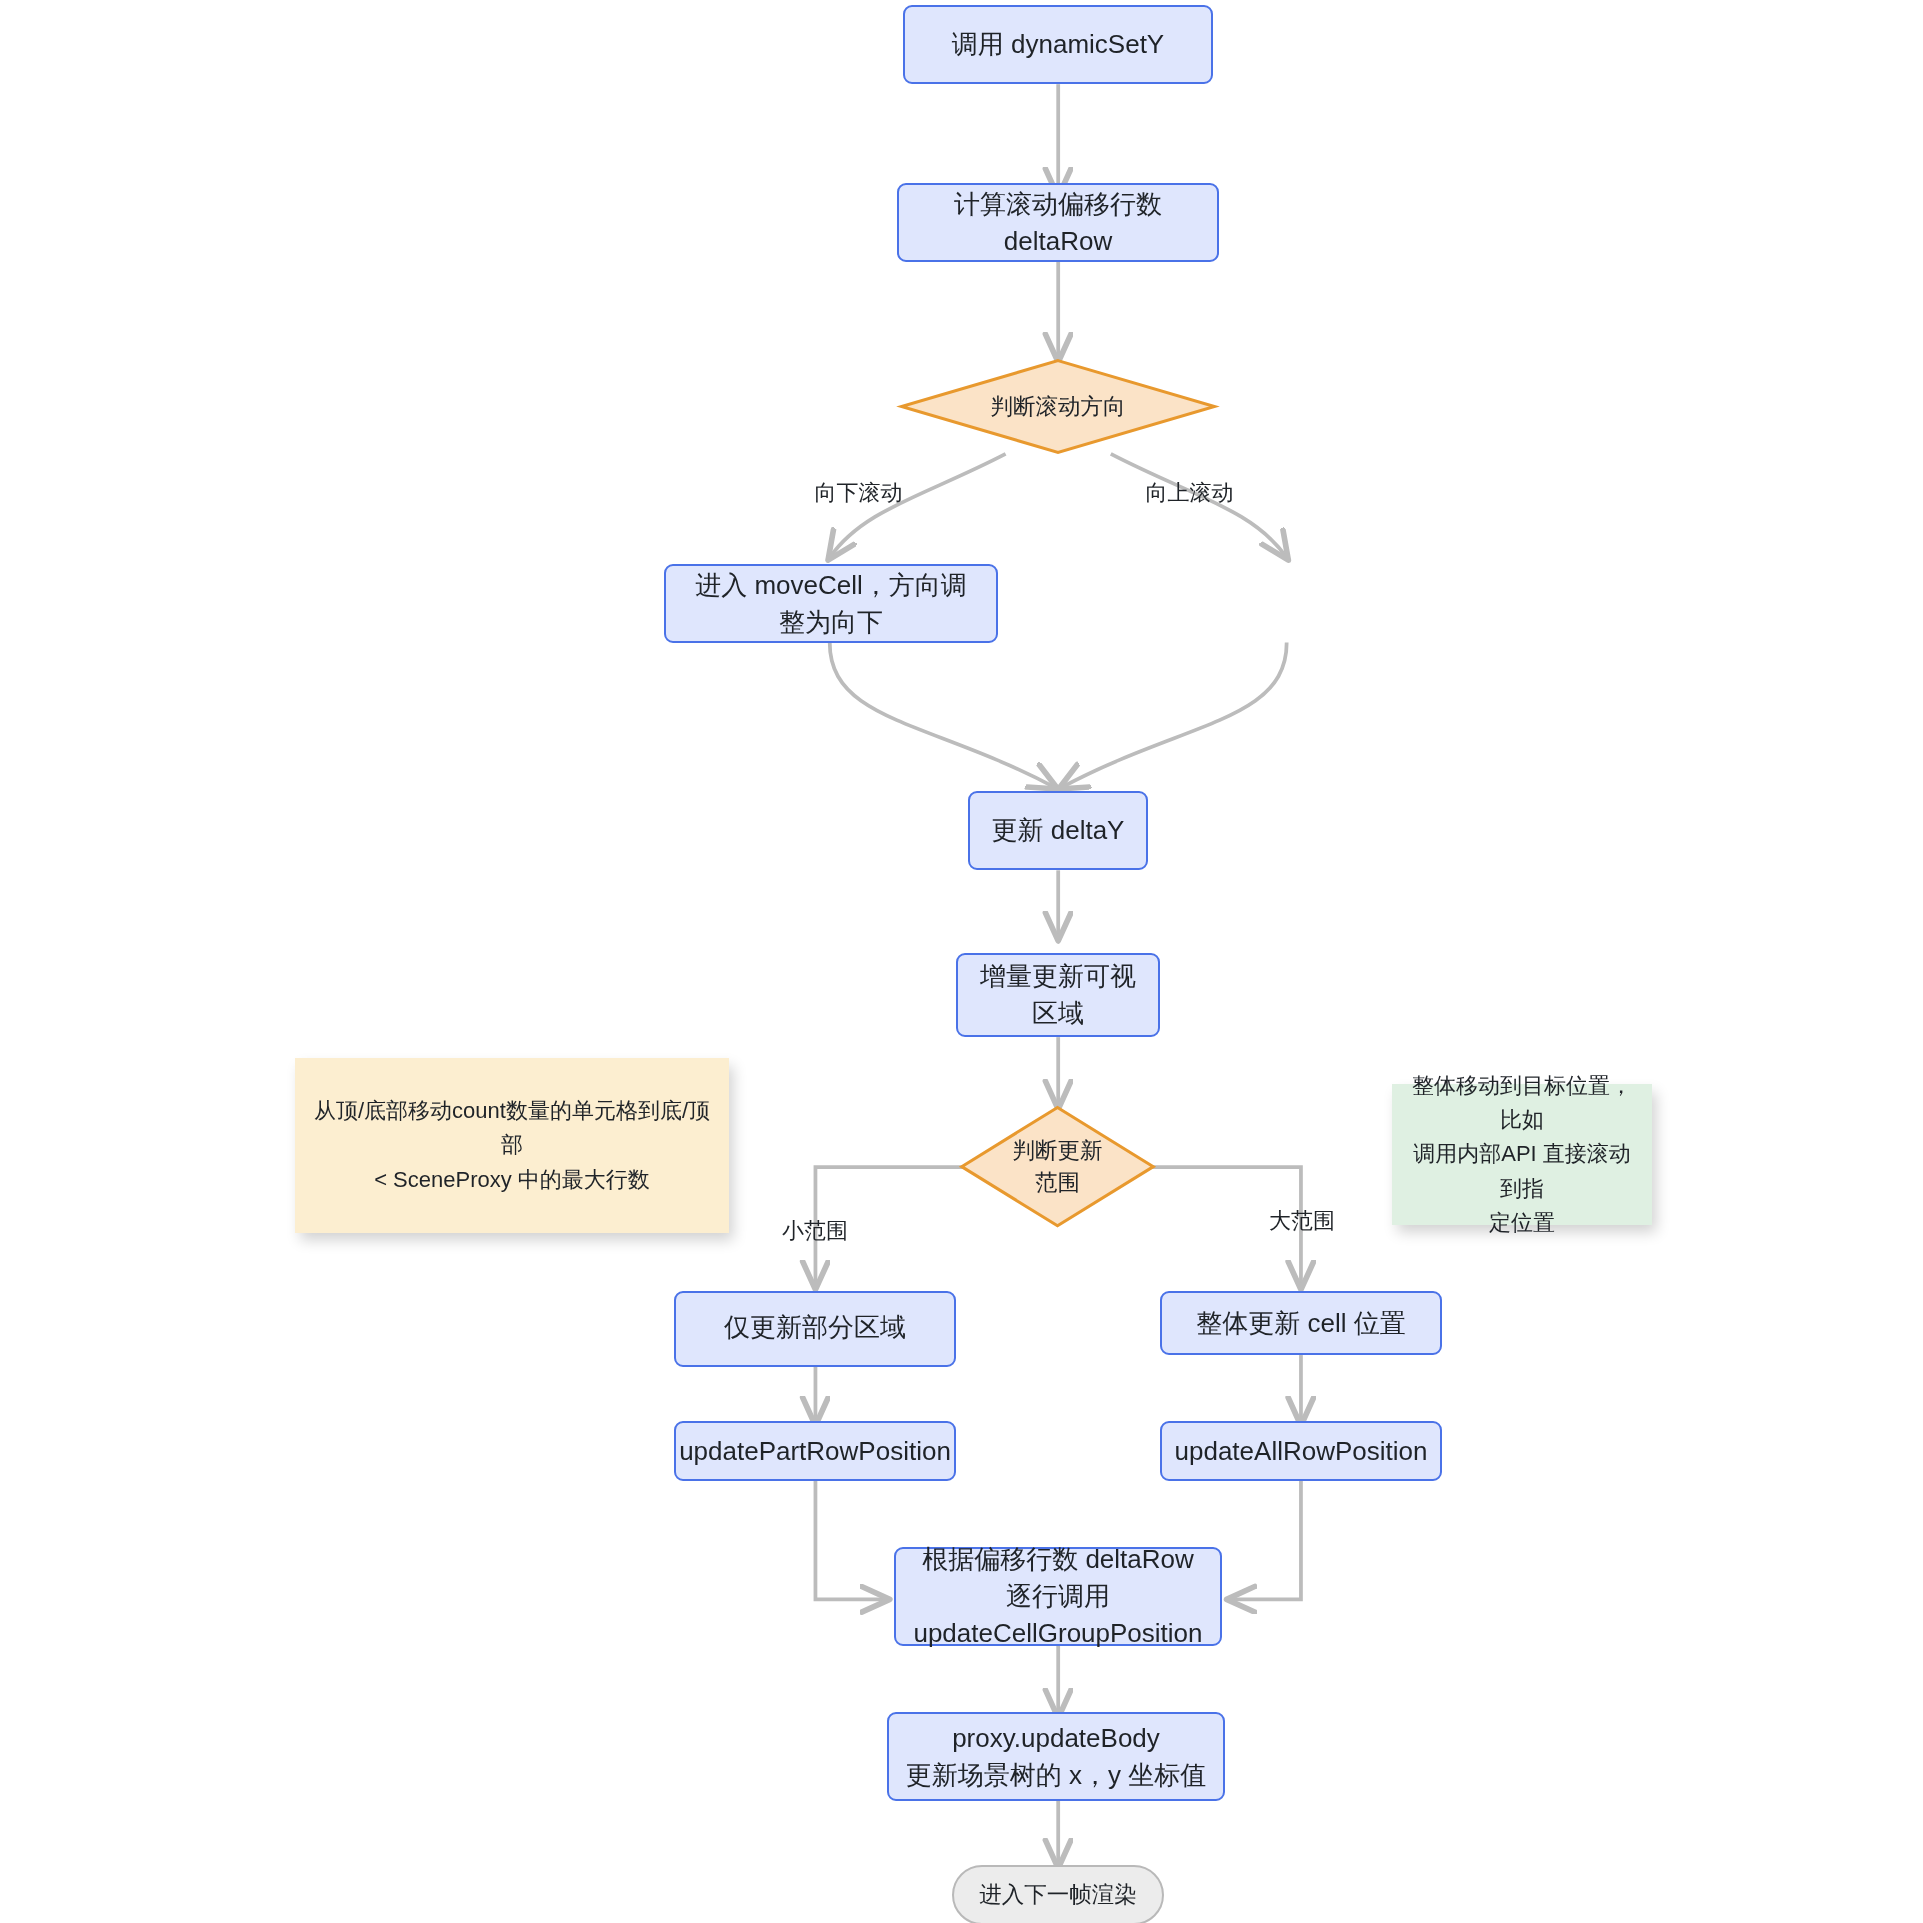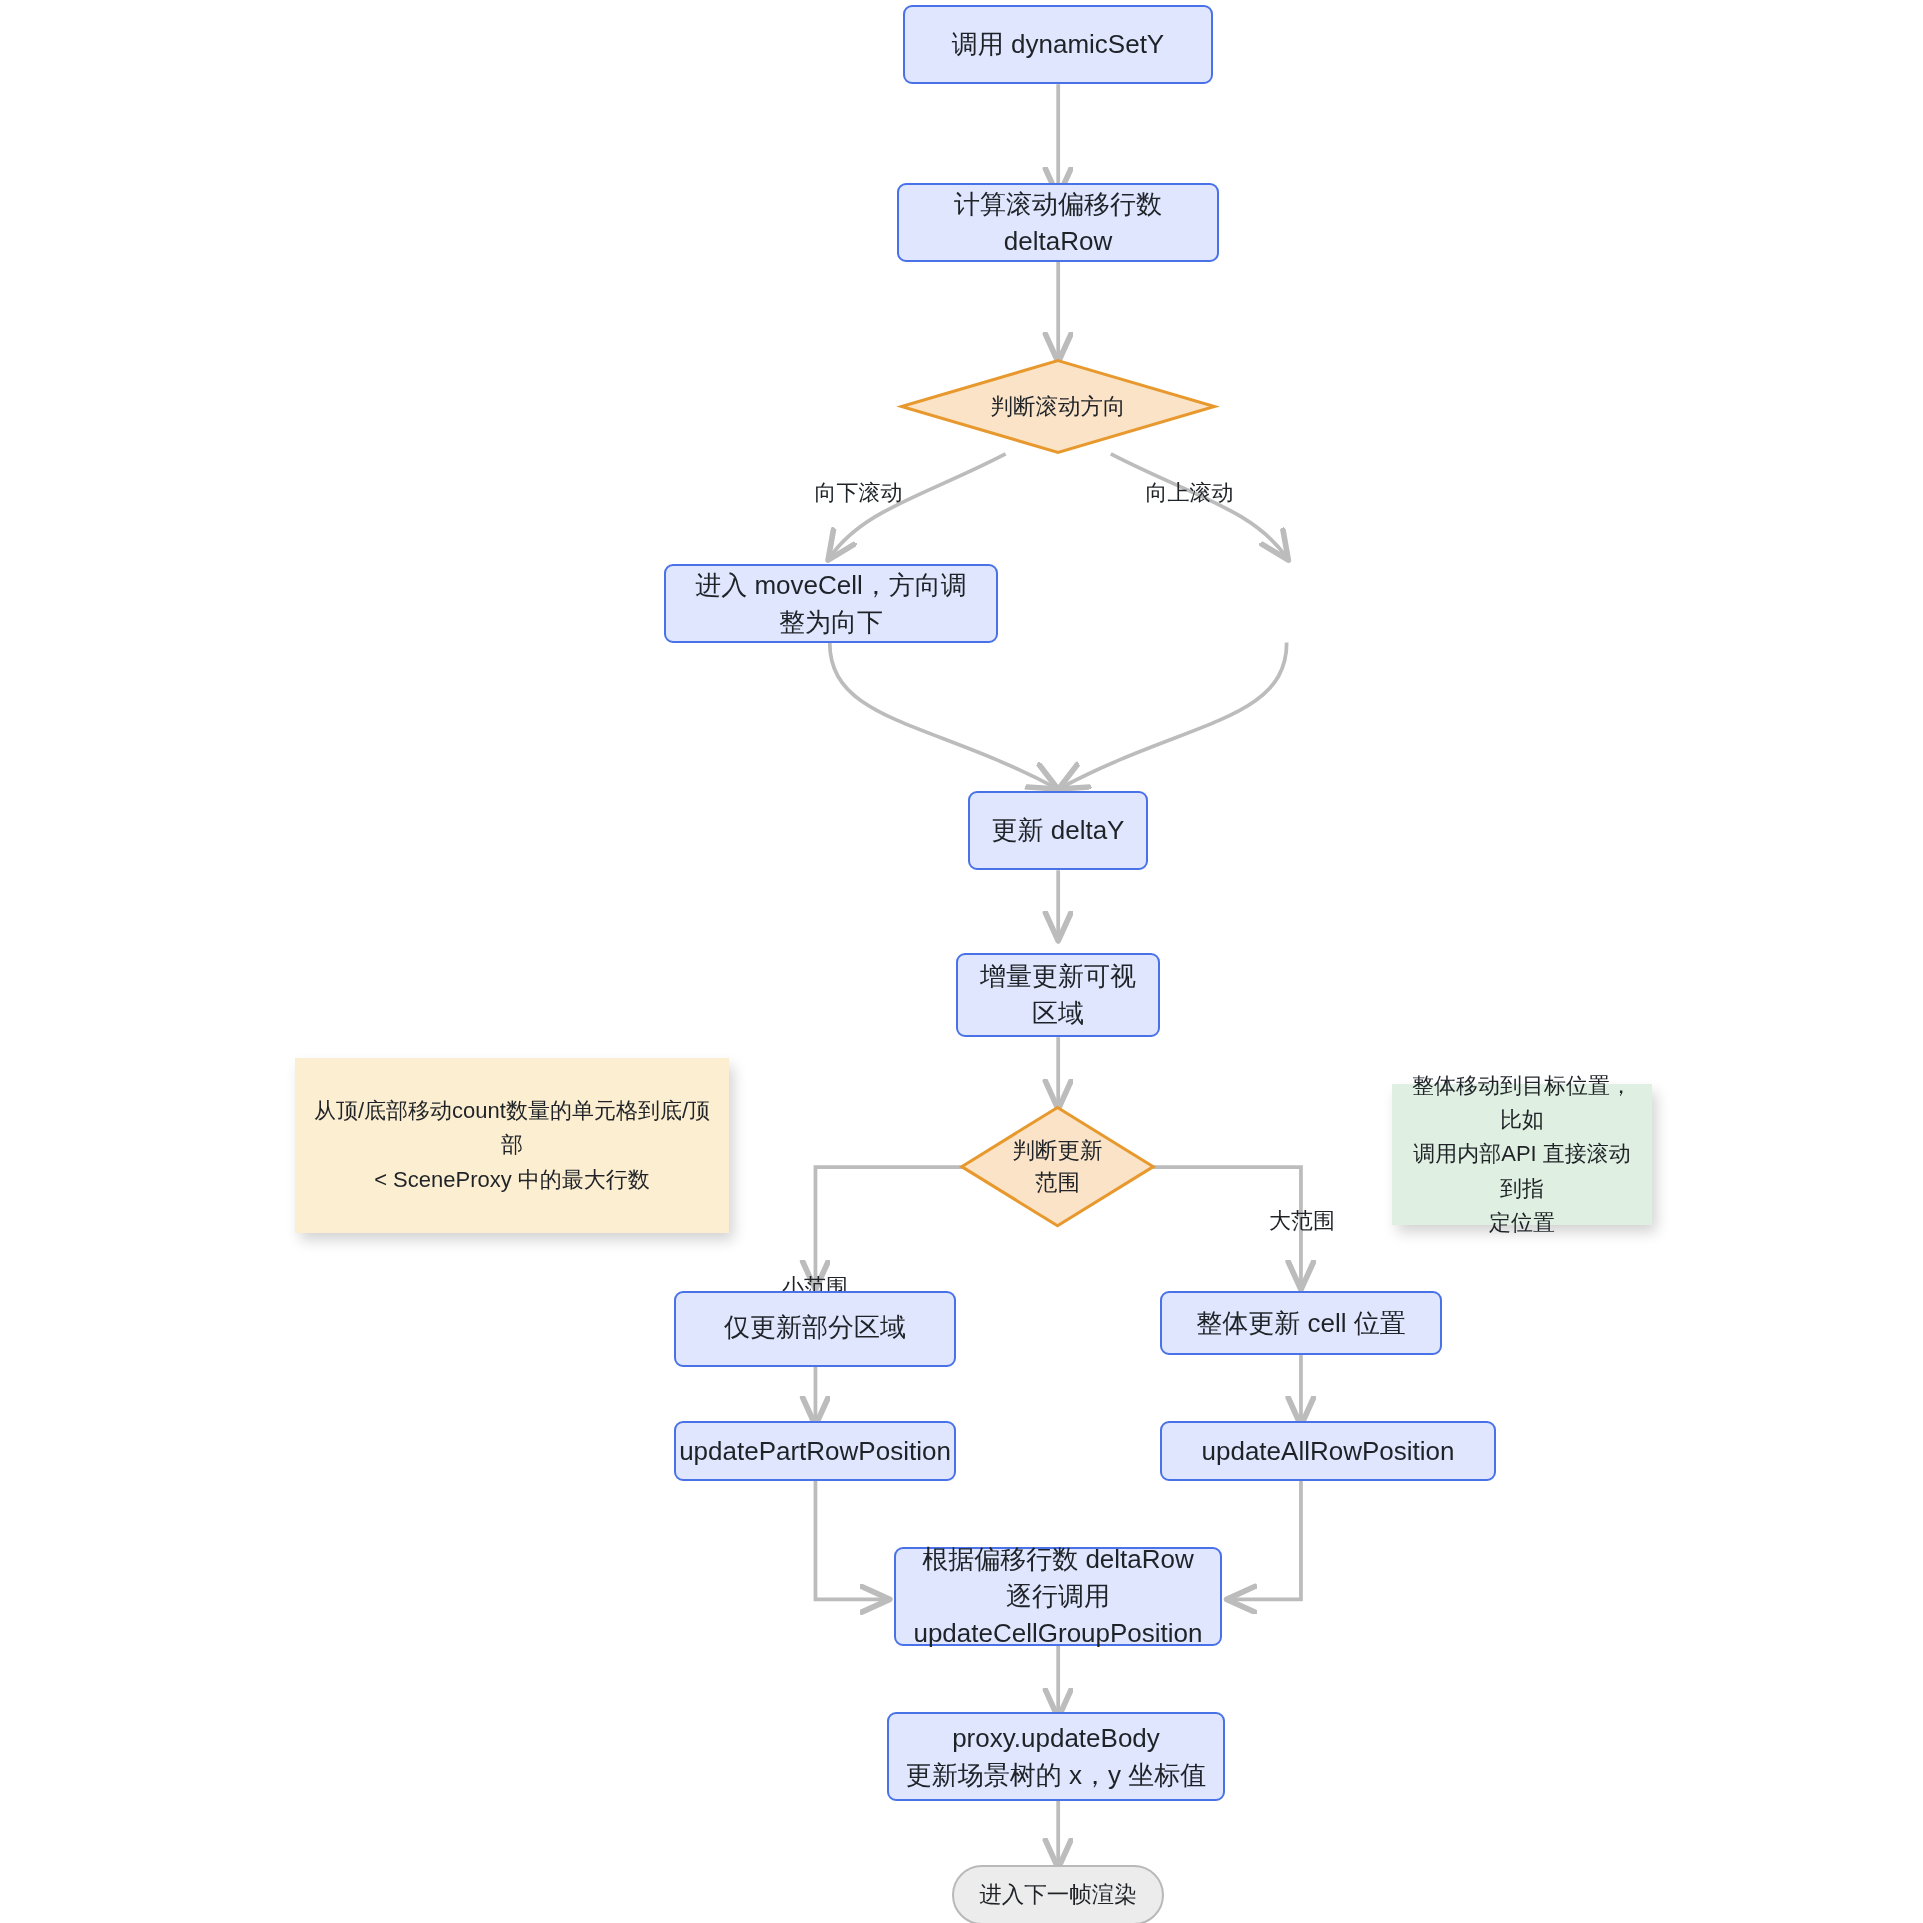--- a/index.html
+++ b/index.html
@@ -187,41 +187,41 @@
   </div>
 
   <div class="diamond-wrap" style="left:960px; top:1106px; width:195px; height:122px;">
     <svg width="195" height="122" viewBox="0 0 260 163">
       <polygon points="130,2 258,81 130,160 2,81" fill="#fbe3c7" stroke="#e8992e" stroke-width="4"></polygon>
     </svg>
     <div class="diamond-label">判断更新
 范围</div>
   </div>
 
-  <div class="edge-label" style="left:751px; top:1272px; width:128px;">
+  <div class="edge-label" style="left:751px; top:1216px; width:128px;">
     <span>小范围</span>
   </div>
 
   <div class="edge-label" style="left:1238px; top:1206px; width:128px;">
     <span>大范围</span>
   </div>
 
   <div class="node proc" style="left:674px; top:1291px; width:282px; height:76px;font-family:Liberation Mono, monospace;">
     <span>仅更新部分区域</span>
   </div>
 
   <div class="node proc" style="left:1160px; top:1291px; width:282px; height:64px;">
     <span>整体更新 cell 位置</span>
   </div>
 
   <div class="node proc" style="left:674px; top:1421px; width:282px; height:60px;">
     <span>updatePartRowPosition</span>
   </div>
 
-  <div class="node proc" style="left:1160px; top:1421px; width:336px; height:60px;text-align:center;">
+  <div class="node proc" style="left:1160px; top:1421px; width:282px; height:60px;text-align:center;">
     <span>updateAllRowPosition</span>
   </div>
 
   <div class="node proc" style="left:894px; top:1547px; width:328px; height:99px;">
     <span>根据偏移行数 deltaRow 逐行调用
 updateCellGroupPosition</span>
   </div>
 
   <div class="node proc" style="left:887px; top:1712px; width:338px; height:89px;">
     <span>proxy.updateBody

